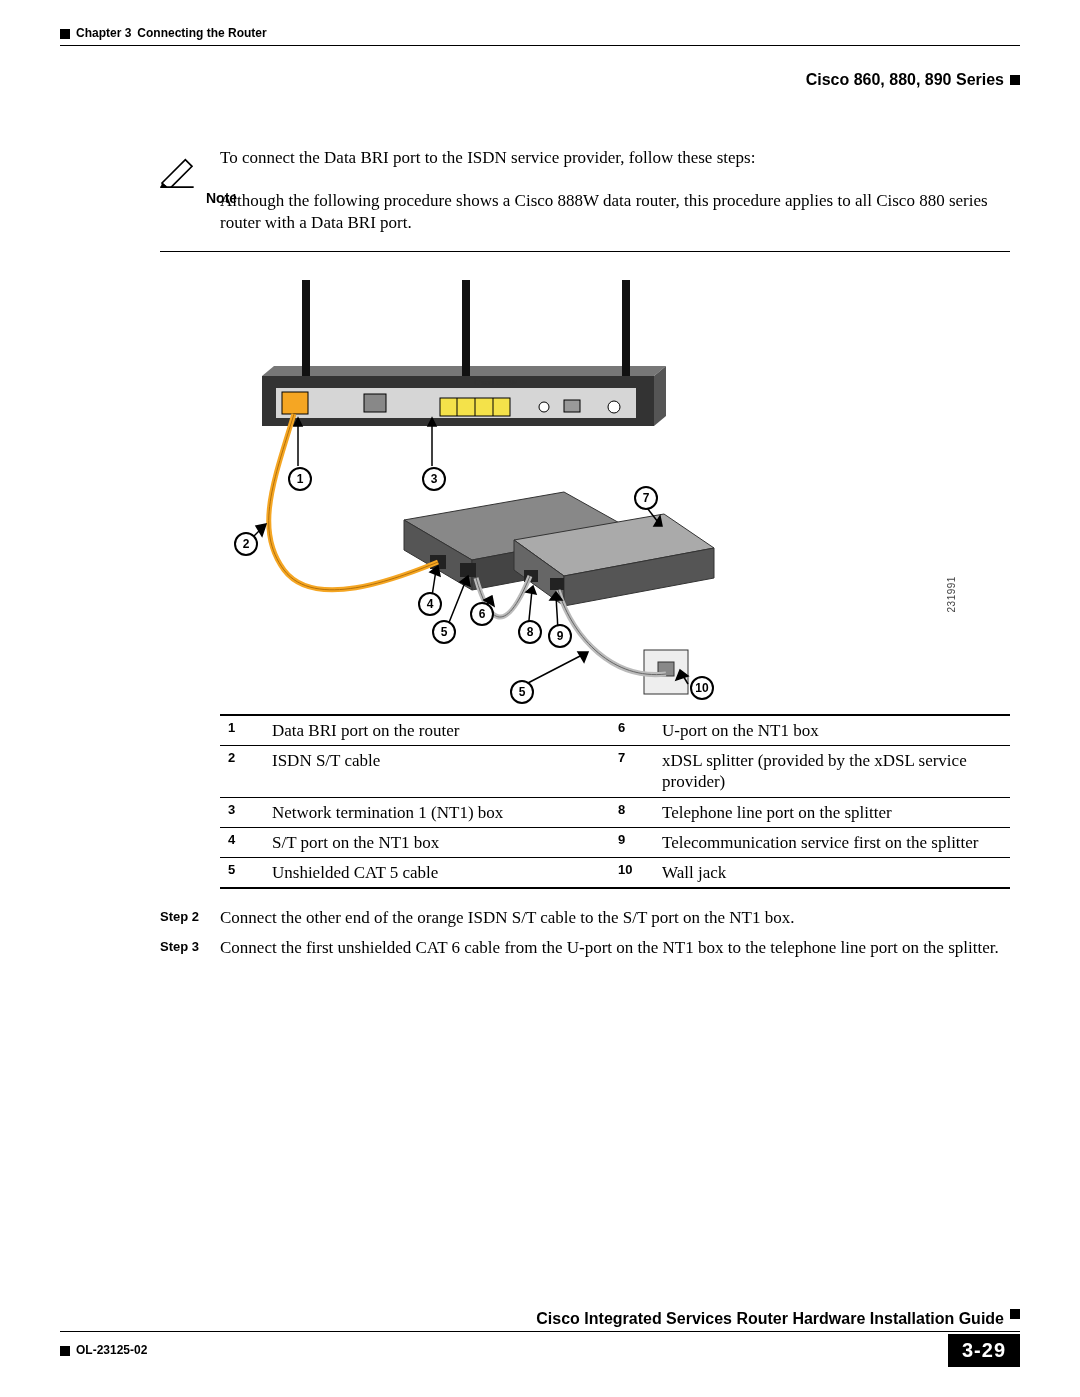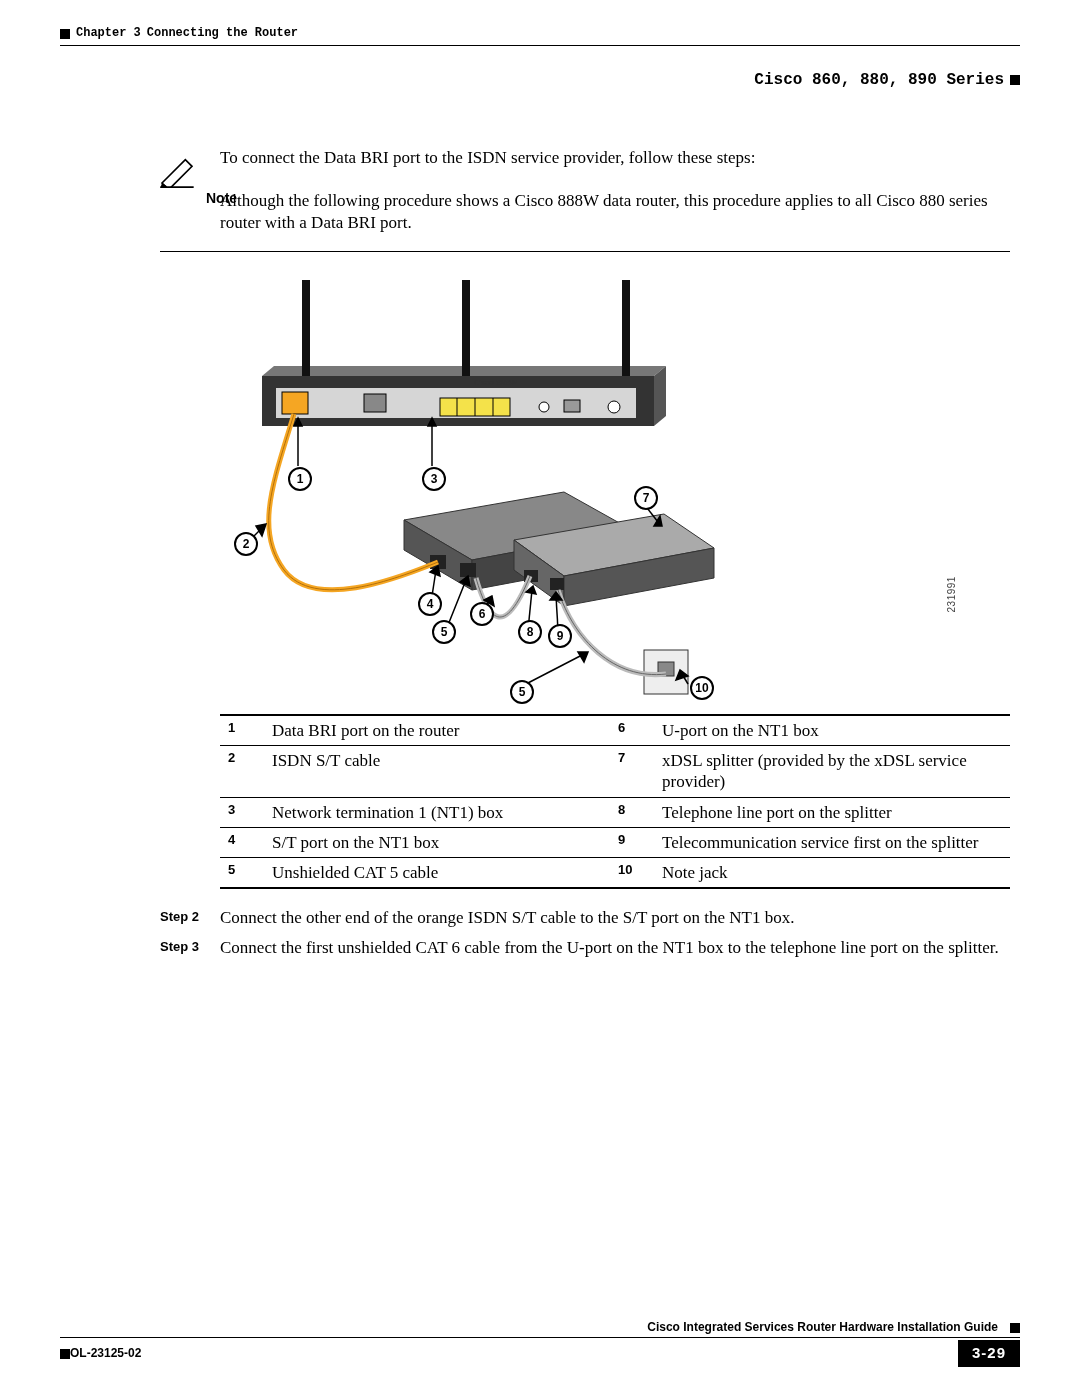--- a/index.html
+++ b/index.html
@@ -15,21 +15,21 @@
     width: 1080px;
     height: 1397px;
     position: relative;
     box-sizing: border-box;
     padding: 26px 60px 0 60px;
   }
   .header {
     display: flex;
     justify-content: space-between;
     align-items: flex-start;
-    font-family: Liberation Mono, monospace;
+    font-family: Liberation Sans, sans-serif;
   }
   .hdr-left, .hdr-right {
     display: flex;
     align-items: center;
     gap: 6px;
   }
   .sq {
     width: 10px;
     height: 10px;
     background: #000;
@@ -165,40 +165,40 @@
   .step + .step { margin-top: 6px; }
   .footer {
     position: absolute;
     left: 60px; right: 60px;
     bottom: 30px;
     font-family: Arial, Helvetica, sans-serif;
   }
   .footer-top {
     display:flex;
     justify-content:flex-end;
-    align-items:center;
-    gap:12px;
-    font-size:12px;
+    align-items:flex-start;
+    gap:6px;
+    font-size:16px;
     font-weight:bold;
   }
   .footer-row2 {
     display:flex;
     justify-content:space-between;
     align-items:center;
     margin-top:2px;
   }
   .footer-row2 .left {
-    display:flex; align-items:center; gap:0;
+    display:flex; align-items:center; gap:6px;
     font-size:12px; font-weight:bold;
   }
   .pagenum {
     background:#000;
     color:#fff;
     padding: 4px 14px;
-    font-size:15px;
+    font-size:20px;
     font-weight:bold;
     letter-spacing:1px;
   }
   .footer-rule {
     border:0; border-top:1px solid #000;
     margin: 2px 0 0 0;
   }
 </style>
 </head>
 <body>
@@ -367,21 +367,21 @@
         <tr>
           <td>4</td>
           <td>S/T port on the NT1 box</td>
           <td>9</td>
           <td>Telecommunication service first on the splitter</td>
         </tr>
         <tr>
           <td>5</td>
           <td>Unshielded CAT 5 cable</td>
           <td>10</td>
-          <td>Note jack</td>
+          <td>Wall jack</td>
         </tr>
       </tbody>
         </table>
 
       <div style="height:18px"></div>
 
       <div class="step">
         <span class="label">Step 2</span>
         <span>Connect the other end of the orange ISDN S/T cable to the S/T port on the NT1 box.</span>
       </div>

